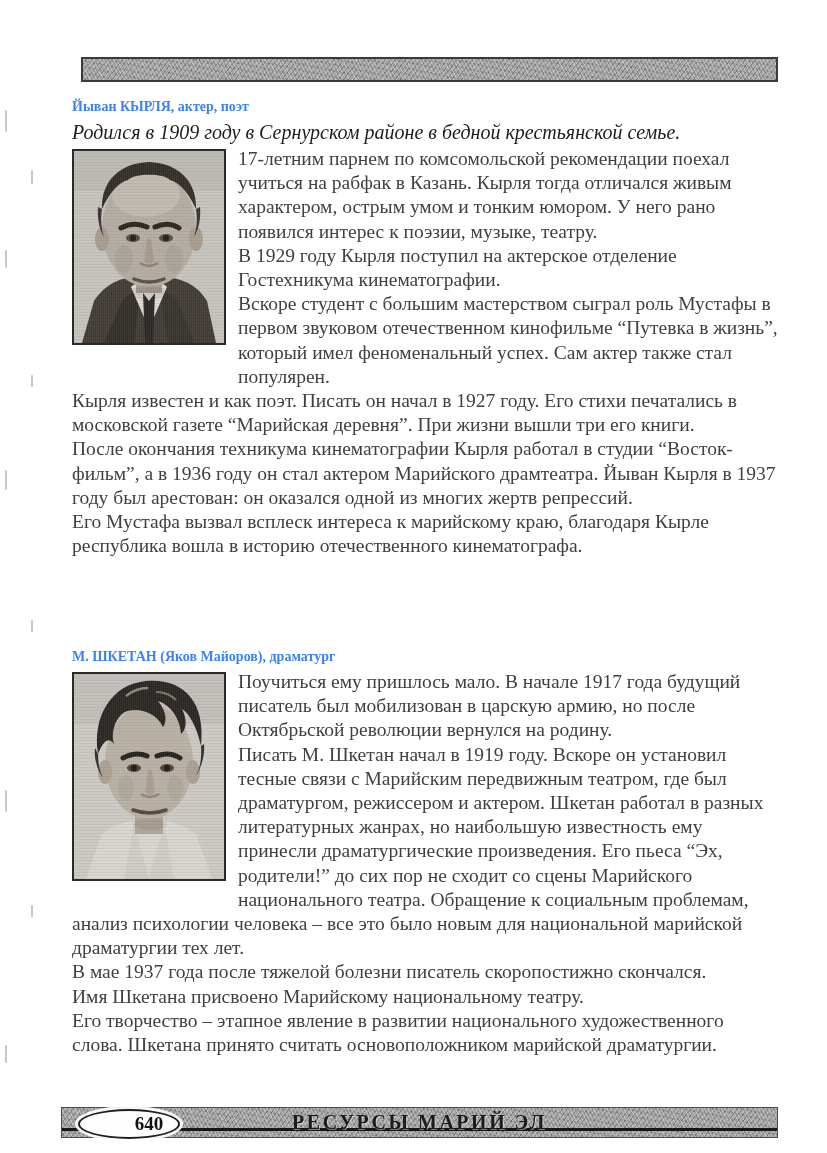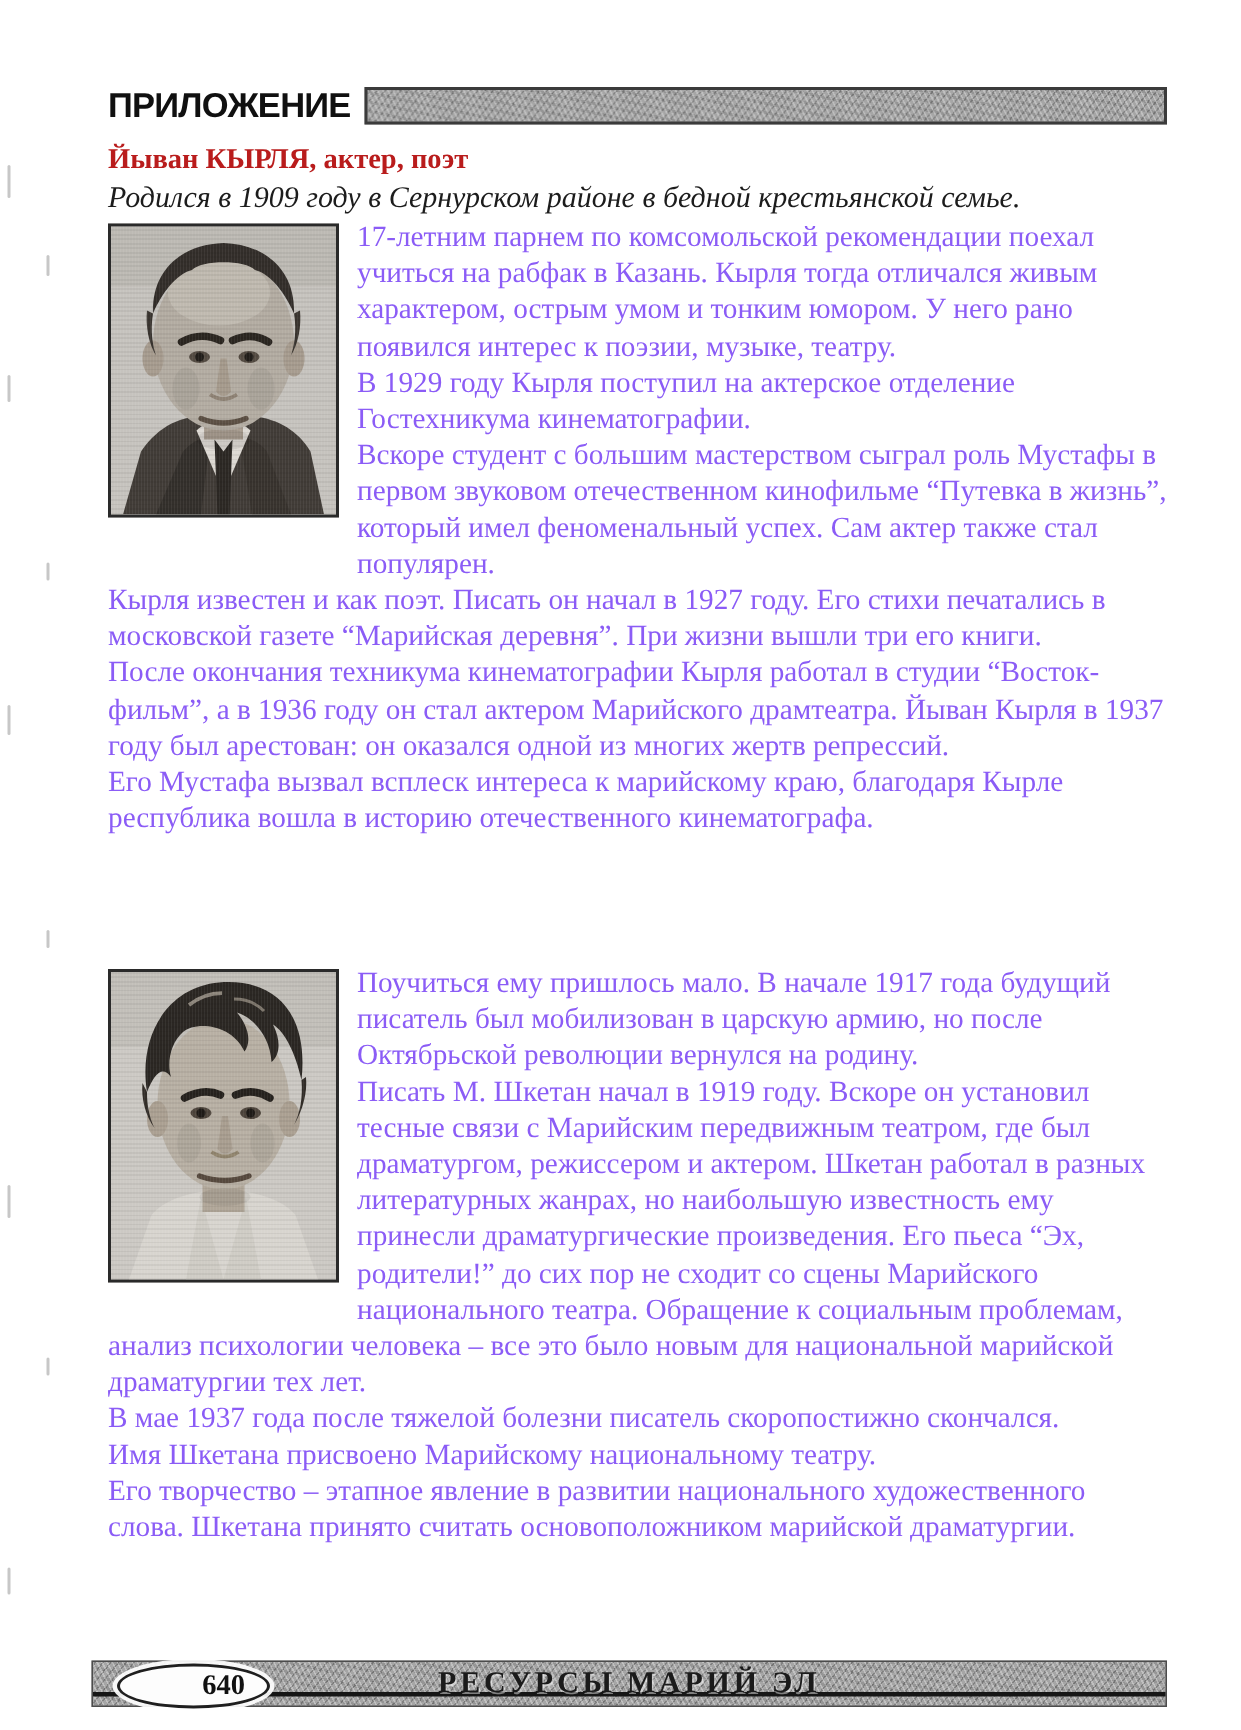--- a/index.html
+++ b/index.html
@@ -38,28 +38,28 @@
     flex:1; height:21px; margin-left:9px;
     border:2px solid #3b3b3b;
   }
 
   
   .section { position:absolute; left:72px; width:706px; }
   #section-kyrlya  { top:94px; }
   #section-shketan { top:644px; }
 
   .section-title {
-    margin:0; font-size:19px; font-weight:bold; line-height:26px; color:#b91c1c;
+    margin:0; font-size:14px; font-weight:bold; line-height:26px; color:#3b82f6;
   }
   .section-subtitle {
     margin:0 0 2px 0; font-size:20px; font-style:italic; line-height:25px; color:#1c1c1c;
   }
   .body-text {
     margin:0; font-size:19.5px; line-height:24.2px;
-    white-space:pre-line; color:#8b5cf6;
+    white-space:pre-line; color:#404040;
   }
 
   .photo-frame {
     float:left; width:150px; position:relative;
     border:2.5px solid #2a2a2a; background:#c6c3be;
     margin:2px 12px 0 0; overflow:hidden;
   }
   #photo-kyrlya  { height:192px; margin-bottom:38px; }
   #photo-shketan { height:205px; margin-bottom:26px; }
   .photo-frame svg { display:block; }
@@ -102,21 +102,20 @@
 <div class="scan-dash" style="left:31px; top:170px; height:14px;"></div>
 <div class="scan-dash" style="left:5px;  top:250px; height:18px;"></div>
 <div class="scan-dash" style="left:31px; top:375px; height:12px;"></div>
 <div class="scan-dash" style="left:5px;  top:470px; height:20px;"></div>
 <div class="scan-dash" style="left:31px; top:620px; height:12px;"></div>
 <div class="scan-dash" style="left:5px;  top:790px; height:22px;"></div>
 <div class="scan-dash" style="left:31px; top:905px; height:12px;"></div>
 <div class="scan-dash" style="left:5px;  top:1045px; height:18px;"></div>
 
 <div class="page-header">
-  <span class="header-label">ПРИЛОЖЕНИЕ</span>
   <div class="header-bar texture-bar"></div>
 </div>
 
 <div class="section" id="section-kyrlya">
   <h2 class="section-title">Йыван КЫРЛЯ, актер, поэт</h2>
   <p class="section-subtitle">Родился в 1909 году в Сернурском районе в бедной крестьянской семье.</p>
 
   <div class="photo-frame" id="photo-kyrlya">
     <svg width="150" height="192" viewBox="0 0 150 192">
       <rect x="0" y="0" width="150" height="192" fill="#c6c3be"></rect>
@@ -163,20 +162,21 @@
 
   <p class="body-text">17-летним парнем по комсомольской рекомендации поехал учиться на рабфак в Казань. Кырля тогда отличался живым характером, острым умом и тонким юмором. У него рано появился интерес к поэзии, музыке, театру.
 В 1929 году Кырля поступил на актерское отделение Гостехникума кинематографии.
 Вскоре студент с большим мастерством сыграл роль Мустафы в первом звуковом отечественном кинофильме “Путевка в жизнь”, который имел феноменальный успех. Сам актер также стал популярен.
 Кырля известен и как поэт. Писать он начал в 1927 году. Его стихи печатались в московской газете “Марийская деревня”. При жизни вышли три его книги.
 После окончания техникума кинематографии Кырля работал в студии “Восток-фильм”, а в 1936 году он стал актером Марийского драмтеатра. Йыван Кырля в 1937 году был арестован:  он оказался одной из многих жертв репрессий.
 Его Мустафа вызвал всплеск интереса к марийскому краю, благодаря Кырле республика вошла в историю отечественного кинематографа.</p>
 </div>
 
 <div class="section" id="section-shketan">
+  <h2 class="section-title">М. ШКЕТАН (Яков Майоров), драматург</h2>
 
   <div class="photo-frame" id="photo-shketan">
     <svg width="150" height="205" viewBox="0 0 150 205">
       <rect x="0" y="0" width="150" height="205" fill="#ccc9c4"></rect>
       <rect x="0" y="0" width="150" height="50" fill="#c2bfb9"></rect>
 
       <path d="M12,205 L27,162 C45,140 105,140 123,162 L138,205 Z" fill="#d8d5cf"></path>
       <path d="M60,150 L75,205 L50,205 Z" fill="#cfccc5"></path>
       <path d="M90,150 L75,205 L100,205 Z" fill="#cfccc5"></path>
 

